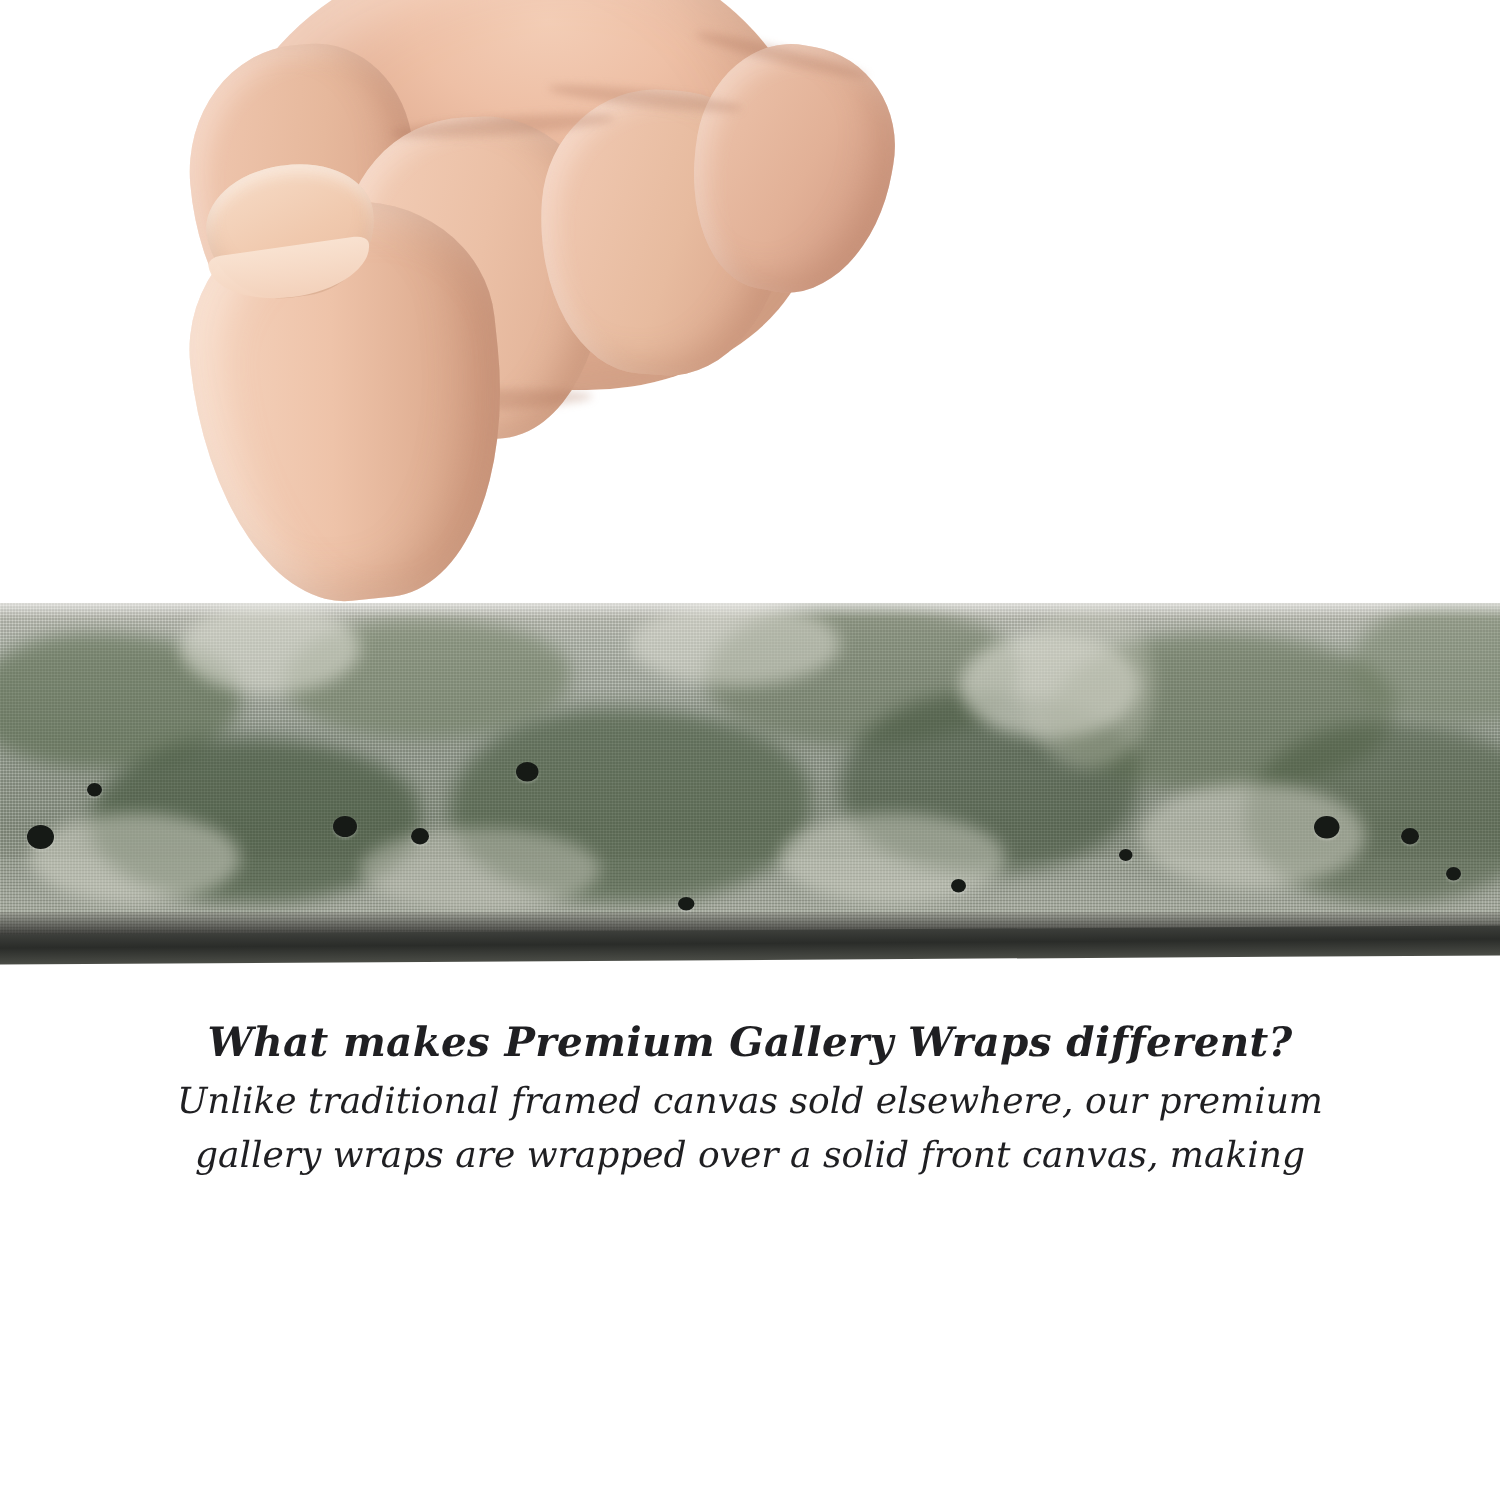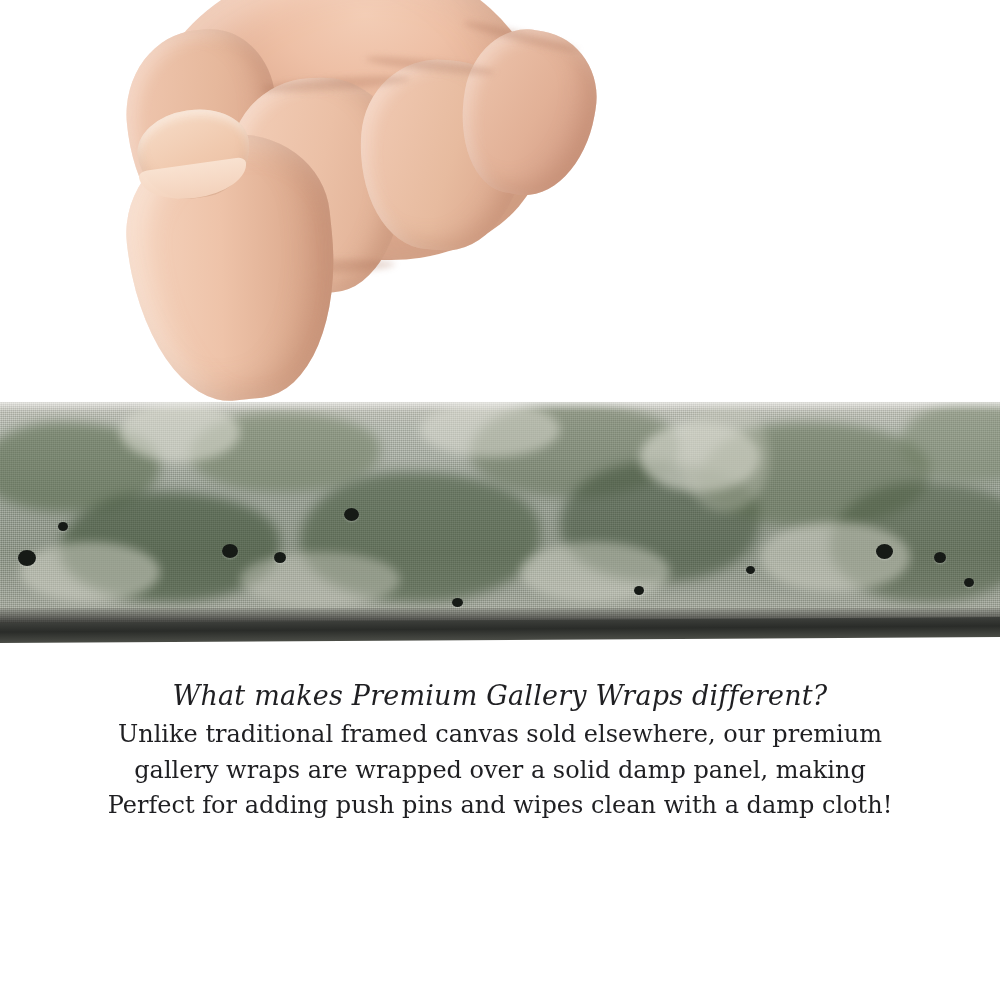--- a/index.html
+++ b/index.html
@@ -185,27 +185,28 @@
     left: 0;
     top: 680px;
     width: 1000px;
     text-align: center;
     font-family: "DejaVu Serif", serif;
     color: #1f1f22;
   }
   .caption h2 {
     margin: 0 0 6px 0;
     font-size: 27px;
-    font-weight: 400;
+    font-weight: 700;
     font-style: italic;
     letter-spacing: 0.2px;
   }
   .caption p {
     margin: 0;
     font-size: 24px;
+    font-style: italic;
     line-height: 1.48;
     font-weight: 400;
   }
   .caption .line { display: block; }
 </style>
 </head>
 <body>
 
 <div id="page">
 
@@ -266,18 +267,17 @@
     </div>
 
     <div class="strip-top-highlight"></div>
     <div class="strip-dark-edge"></div>
   </div>
 
   <div class="caption">
     <h2>What makes Premium Gallery Wraps different?</h2>
     <p>
       <span class="line">Unlike traditional framed canvas sold elsewhere, our premium</span>
-      <span class="line">gallery wraps are wrapped over a solid damp panel, making</span>
-      <span class="line">Perfect for adding push pins and wipes clean with a damp cloth!</span>
+      <span class="line">gallery wraps are wrapped over a solid front canvas, making</span>
     </p>
   </div>
 
 </div>
 
 </body></html>

